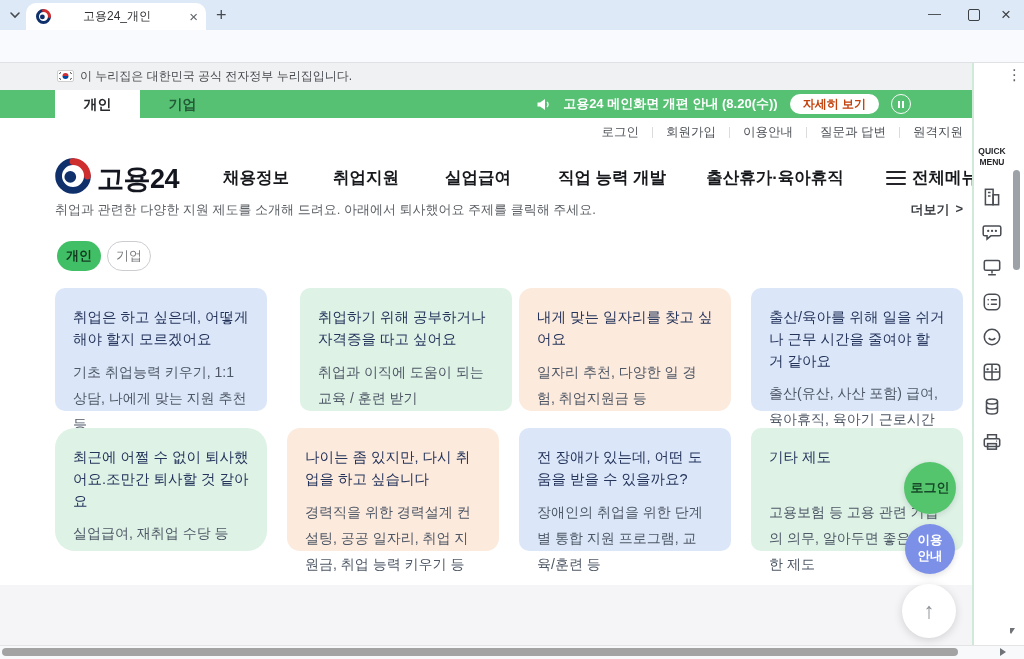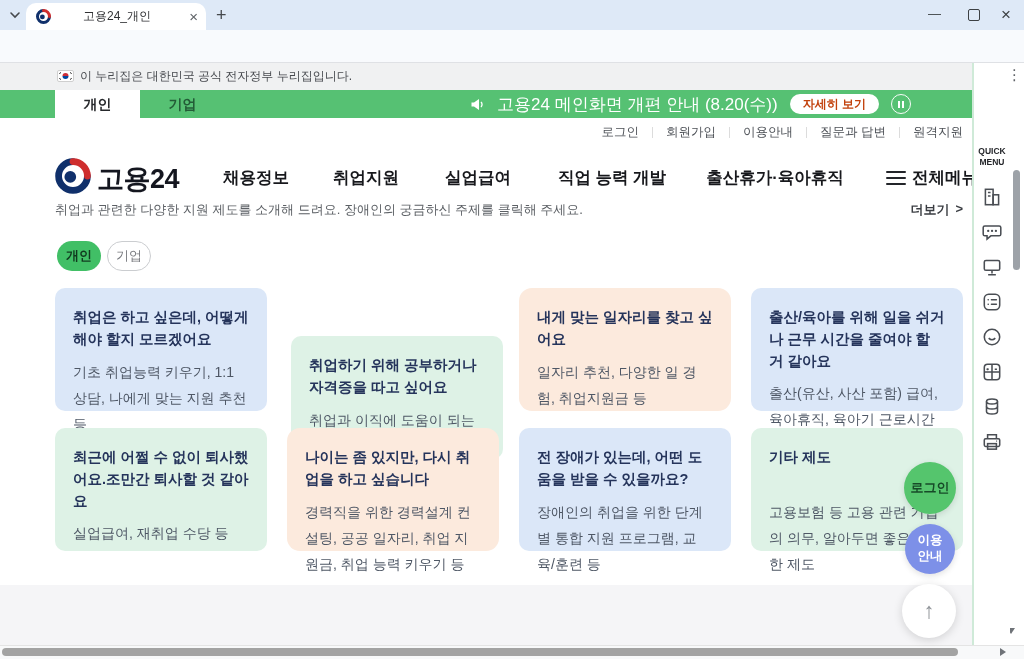--- a/index.html
+++ b/index.html
@@ -19,38 +19,38 @@
     display:flex;align-items:center;padding:0 10px;box-sizing:border-box;}
   .url-text{font-size:12.5px;color:#2b2d31;flex:1;margin-left:8px;white-space:nowrap;}
   .avatar{left:976px;top:36px;width:21px;height:21px;border-radius:50%;background:#a9b2c0;overflow:hidden;}
   .winbtn{color:#3c4043;}
   
   .noticebar{left:0;top:63px;width:972px;height:27px;background:#f0f1f2;}
   .notice-text{position:absolute;left:80px;top:0;line-height:27px;font-size:12px;color:#46494e;}
   .greenbar{left:0;top:90px;width:972px;height:28px;}
   .gtab{position:absolute;top:0;height:28px;width:85px;text-align:center;line-height:28px;font-size:14px;font-weight:bold;}
   .annwrap{position:absolute;right:61px;top:0;height:28px;display:flex;align-items:center;gap:12px;}
-  .ann-text{color:#fff;font-weight:normal;font-size:17px;white-space:nowrap;}
+  .ann-text{color:#fff;font-weight:bold;font-size:13px;white-space:nowrap;}
   .ann-btn{background:#fff;border-radius:10px;height:20px;line-height:20px;padding:0 13px;font-size:12px;color:#c2410c;font-weight:bold;}
   .pausebtn{width:20px;height:20px;border:1.5px solid rgba(255,255,255,.95);border-radius:50%;
     display:flex;align-items:center;justify-content:center;gap:2.5px;box-sizing:border-box;}
   .pausebtn i{display:block;width:2px;height:7px;background:#fff;}
   .utilrow{position:absolute;right:61px;top:124px;display:flex;align-items:center;gap:13px;height:16px;}
   .utilrow a{font-size:12.5px;color:#4b4f55;text-decoration:none;white-space:nowrap;}
   .usep{width:1px;height:11px;background:#dcdcdc;}
   .navitem{position:absolute;top:167px;font-size:16.5px;font-weight:bold;color:#17181c;text-align:center;white-space:nowrap;}
   .wordmark{position:absolute;left:97px;top:161px;font-size:27px;font-weight:800;color:#14161f;letter-spacing:-.5px;}
   .hamb{position:absolute;left:886px;top:171px;width:20px;height:14px;display:flex;flex-direction:column;justify-content:space-between;}
   .hamb i{display:block;height:2.4px;background:#23252a;border-radius:1px;}
   .intro-text{position:absolute;left:55px;top:201px;font-size:13px;color:#5c6065;}
   .morelink{position:absolute;right:61px;top:201px;font-size:13px;color:#3a3d42;font-weight:bold;display:flex;gap:6px;align-items:flex-start;}
   .pill{position:absolute;top:241px;width:44px;height:30px;border-radius:16px;box-sizing:border-box;
     display:flex;align-items:center;justify-content:center;font-size:13px;}
   .card{position:absolute;width:212px;height:123px;border-radius:10px;box-sizing:border-box;padding:19px 18px 0 18px;}
-  .card h3{margin:0;font-size:14.5px;line-height:1.5;font-weight:bold;color:#25345b;min-height:44px;}
+  .card h3{margin:0;font-size:14.5px;line-height:1.5;font-weight:normal;color:#25345b;min-height:44px;}
   .card p{margin:9px 0 0 0;font-size:14px;line-height:1.85;color:#4e5765;}
   .c-blue{background:#dbe7f8;} .c-green{background:#def2e6;} .c-peach{background:#fceadd;border-radius:13px;}
   
   .quickpanel{left:972px;top:63px;width:38px;height:582px;background:#fff;border-left:2px solid #cfead8;box-sizing:border-box;}
   .qlabel{position:absolute;left:974px;top:146px;width:36px;text-align:center;font-size:8.5px;font-weight:bold;color:#26282c;line-height:1.35;}
   .qicon{position:absolute;left:981px;width:22px;height:22px;color:#4a4e54;}
   
   .band{left:0;top:585px;width:972px;height:60px;background:#f5f5f7;}
   .hscroll{left:0;top:645px;width:1024px;height:14px;background:#f8f9fa;border-top:1px solid #e4e4e4;box-sizing:border-box;}
   .hthumb{left:2px;top:648px;width:956px;height:8px;background:#a3a3a3;border-radius:4px;}
@@ -194,46 +194,46 @@
   <span class="navitem" style="left:438px;width:80px;">실업급여</span>
   <span class="navitem" style="left:552px;width:120px;">직업 능력 개발</span>
   <span class="navitem" style="left:700px;width:150px;">출산휴가·육아휴직</span>
   <span class="hamb">
       <i></i>
       <i></i>
       <i></i>
     </span>
   <span class="navitem" style="left:912px;">전체메뉴</span>
 
-  <span class="intro-text">취업과 관련한 다양한 지원 제도를 소개해 드려요. 장애인의 궁금하신 주제를 클릭해 주세요.</span>
+  <span class="intro-text">취업과 관련한 다양한 지원 제도를 소개해 드려요. 아래에서 퇴사했어요 주제를 클릭해 주세요.</span>
   <span class="morelink">
     <span>더보기</span>
     <span>&gt;</span>
   </span>
 
   <div class="pill" style="left:57px;background:#41bf66;color:#113a1f;font-weight:bold;">개인</div>
   <div class="pill" style="left:107px;background:#fff;border:1px solid #cbcdd0;color:#77797e;">기업</div>
 
   <div class="card c-blue" style="left:55px;top:288px;">
     <h3>취업은 하고 싶은데, 어떻게 해야 할지 모르겠어요</h3>
     <p>기초 취업능력 키우기, 1:1 상담, 나에게 맞는 지원 추천 등</p>
   </div>
-  <div class="card c-green" style="left:291px;top:288px;margin-top:48px;">
+  <div class="card c-green" style="left:300px;top:288px;">
     <h3>취업하기 위해 공부하거나 자격증을 따고 싶어요</h3>
     <p>취업과 이직에 도움이 되는 교육 / 훈련 받기</p>
   </div>
   <div class="card c-peach" style="left:519px;top:288px;">
     <h3>내게 맞는 일자리를 찾고 싶어요</h3>
     <p>일자리 추천, 다양한 일 경험, 취업지원금 등</p>
   </div>
   <div class="card c-blue" style="left:751px;top:288px;">
     <h3>출산/육아를 위해 일을 쉬거나 근무 시간을 줄여야 할 거 같아요</h3>
     <p>출산(유산, 사산 포함) 급여, 육아휴직, 육아기 근로시간 단축 등</p>
   </div>
-  <div class="card c-green" style="left:55px;top:428px;">
+  <div class="card c-green" style="left:55px;top:428px;border-radius:20px;">
     <h3>최근에 어쩔 수 없이 퇴사했어요.조만간 퇴사할 것 같아요</h3>
     <p>실업급여, 재취업 수당 등</p>
   </div>
   <div class="card c-blue" style="left:519px;top:428px;">
     <h3>전 장애가 있는데, 어떤 도움을 받을 수 있을까요?</h3>
     <p>장애인의 취업을 위한 단계별 통합 지원 프로그램, 교육/훈련 등</p>
   </div>
   <div class="card c-peach" style="left:287px;top:428px;">
     <h3>나이는 좀 있지만, 다시 취업을 하고 싶습니다</h3>
     <p>경력직을 위한 경력설계 컨설팅, 공공 일자리, 취업 지원금, 취업 능력 키우기 등</p>

